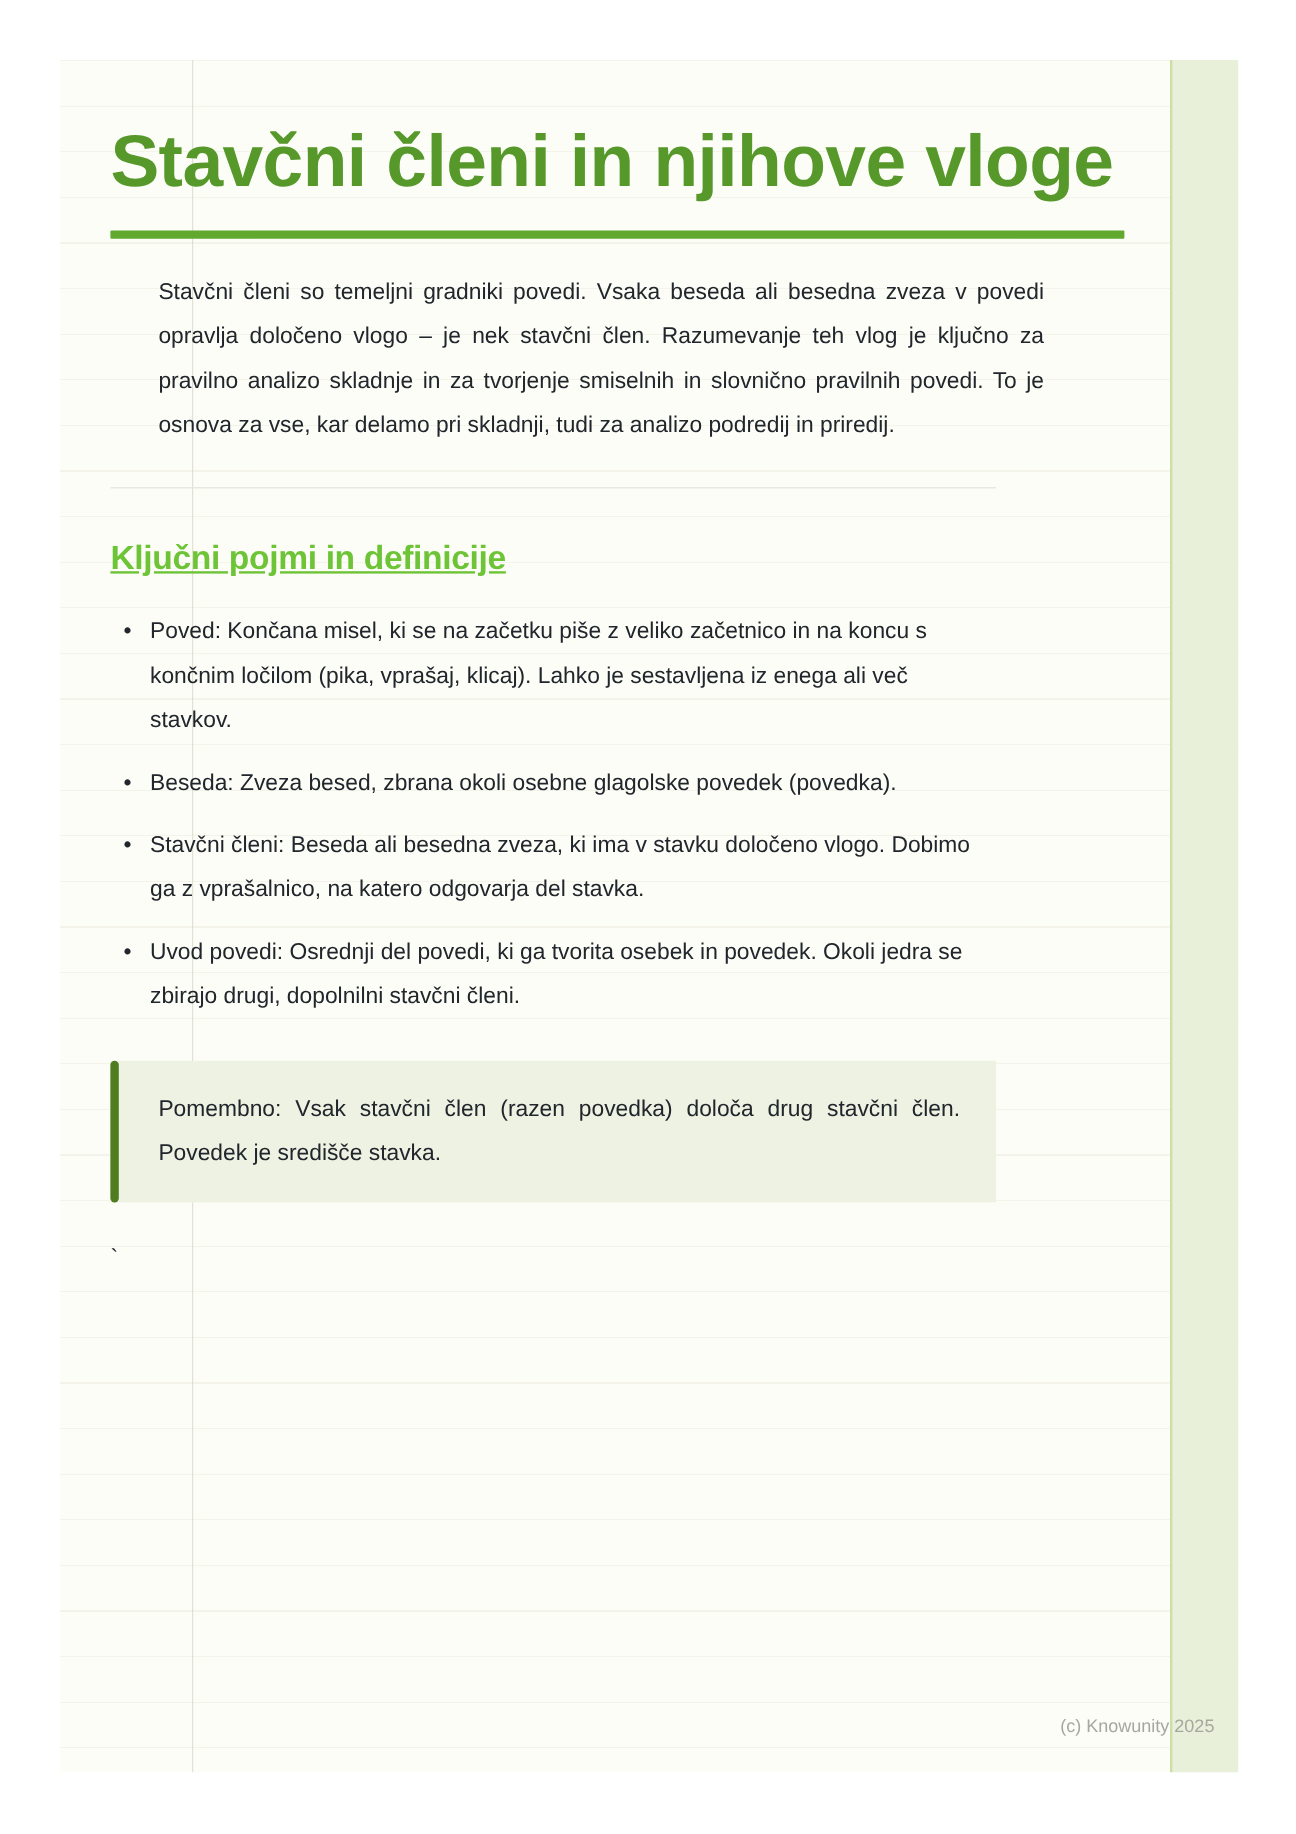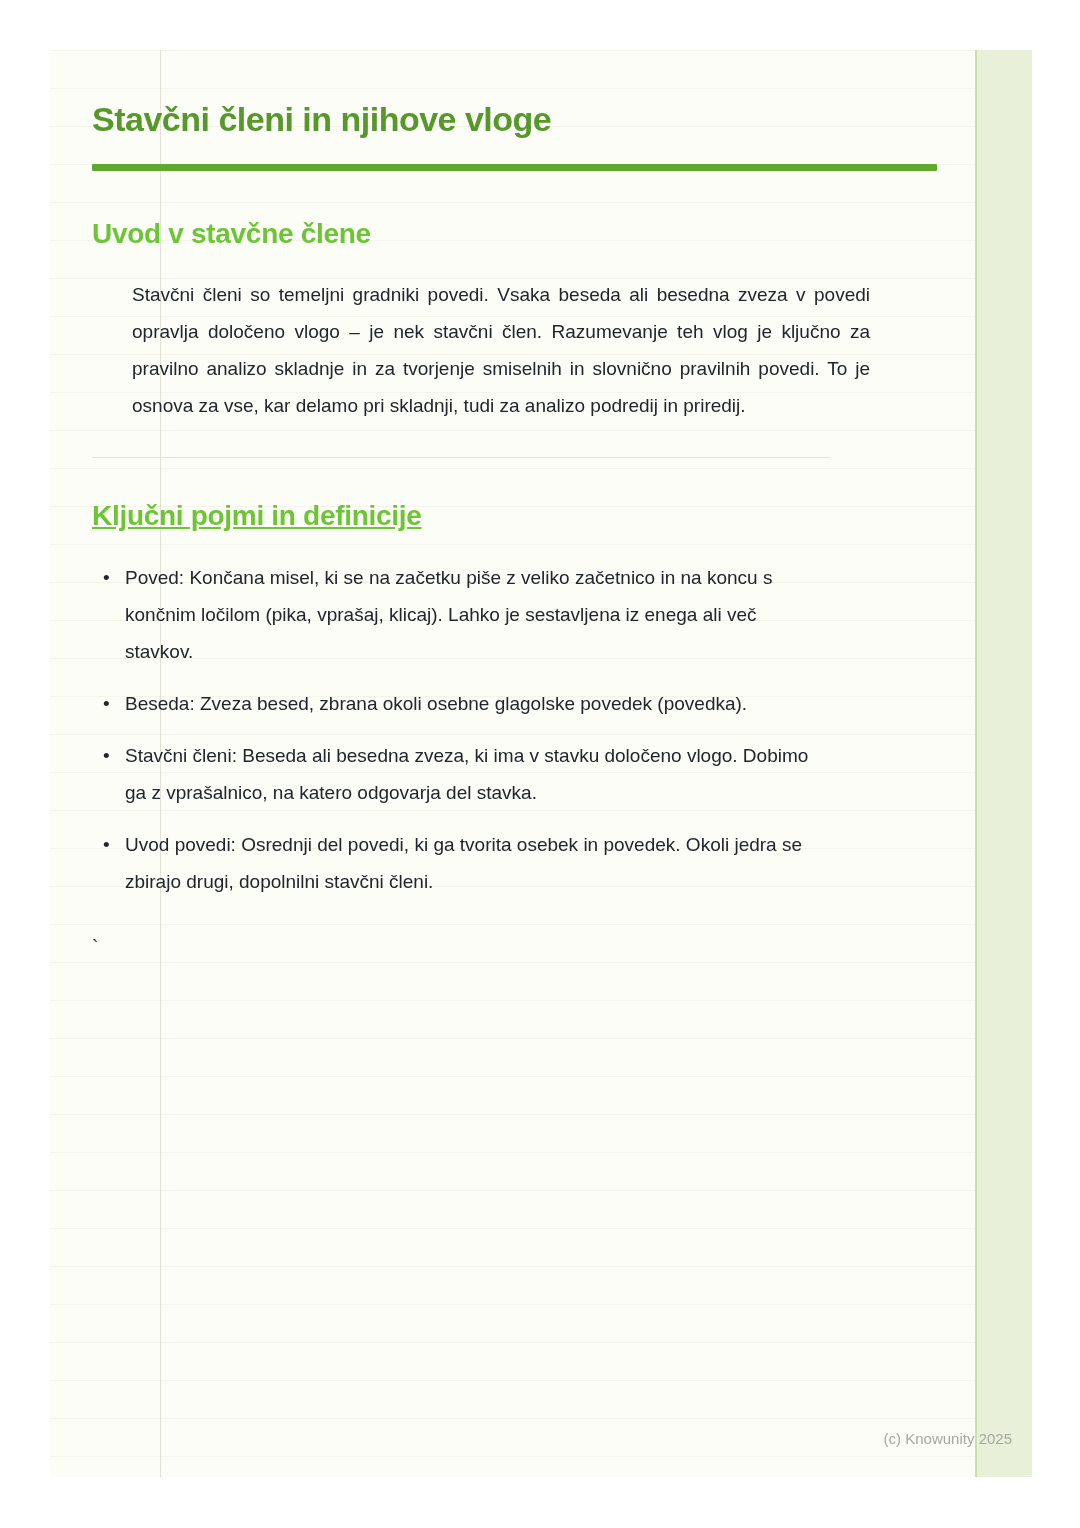--- a/index.html
+++ b/index.html
@@ -37,21 +37,21 @@
     background: #e9f0da;
     border-left: 2px solid #ccdfa8;
   }
   .content {
     position: absolute;
     left: 42px; top: 0;
     width: 845px;
     padding-top: 52px;
   }
   .doc-title {
-    font-size: 34px;
+    font-size: 61px;
     font-weight: 700;
     letter-spacing: -0.5px;
     color: #56982a;
     line-height: 1.05;
   }
   .title-rule {
     width: 845px; height: 7px;
     background: #61a82e;
     margin-top: 26px;
     border-radius: 1px;
@@ -133,21 +133,20 @@
 <body>
 
 <div class="paper">
   <div class="margin-line"></div>
   <div class="side-band"></div>
 
   <div class="content">
     <h1 class="doc-title">Stavčni členi in njihove vloge</h1>
     <div class="title-rule"></div>
 
-    <h2 class="section-heading heading-intro">Uvod v stavčne člene</h2>
     <p class="body-par">Stavčni členi so temeljni gradniki povedi. Vsaka beseda ali besedna zveza v povedi opravlja določeno vlogo – je nek stavčni člen. Razumevanje teh vlog je ključno za pravilno analizo skladnje in za tvorjenje smiselnih in slovnično pravilnih povedi. To je osnova za vse, kar delamo pri skladnji, tudi za analizo podredij in priredij.</p>
 
     <div class="divider"></div>
 
     <h2 class="section-heading heading-defs">Ključni pojmi in definicije</h2>
 
     <ul class="def-list">
       <li>
         <span class="bullet">•</span><span class="term">Poved:</span><span> Končana misel, ki se na začetku piše z veliko začetnico in na koncu s končnim ločilom (pika, vprašaj, klicaj). Lahko je sestavljena iz enega ali več stavkov.</span>
       </li>
@@ -155,18 +154,22 @@
         <span class="bullet">•</span><span class="term">Beseda:</span><span> Zveza besed, zbrana okoli osebne glagolske povedek (povedka).</span>
       </li>
       <li>
         <span class="bullet">•</span><span class="term">Stavčni členi:</span><span> Beseda ali besedna zveza, ki ima v stavku določeno vlogo. Dobimo ga z vprašalnico, na katero odgovarja del stavka.</span>
       </li>
       <li>
         <span class="bullet">•</span><span class="term">Uvod povedi:</span><span> Osrednji del povedi, ki ga tvorita </span><span class="bold">osebek</span><span> in </span><span class="bold">povedek</span><span>. Okoli jedra se zbirajo drugi, dopolnilni stavčni členi.</span>
       </li>
     </ul>
 
+    <div class="callout">
+      <div class="callout-bar"></div>
+      <span class="term">Pomembno</span><span>: </span><span>Vsak stavčni člen (razen povedka) določa drug stavčni člen. Povedek je središče stavka.</span>
+    </div>
 
     <div class="stray-char">`</div>
   </div>
 
   <div class="footer-credit">(c) Knowunity 2025</div>
 </div>
 
 </body></html>

